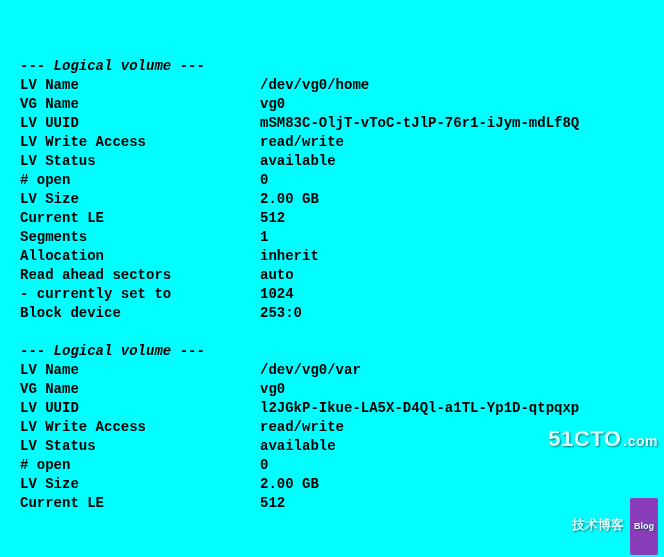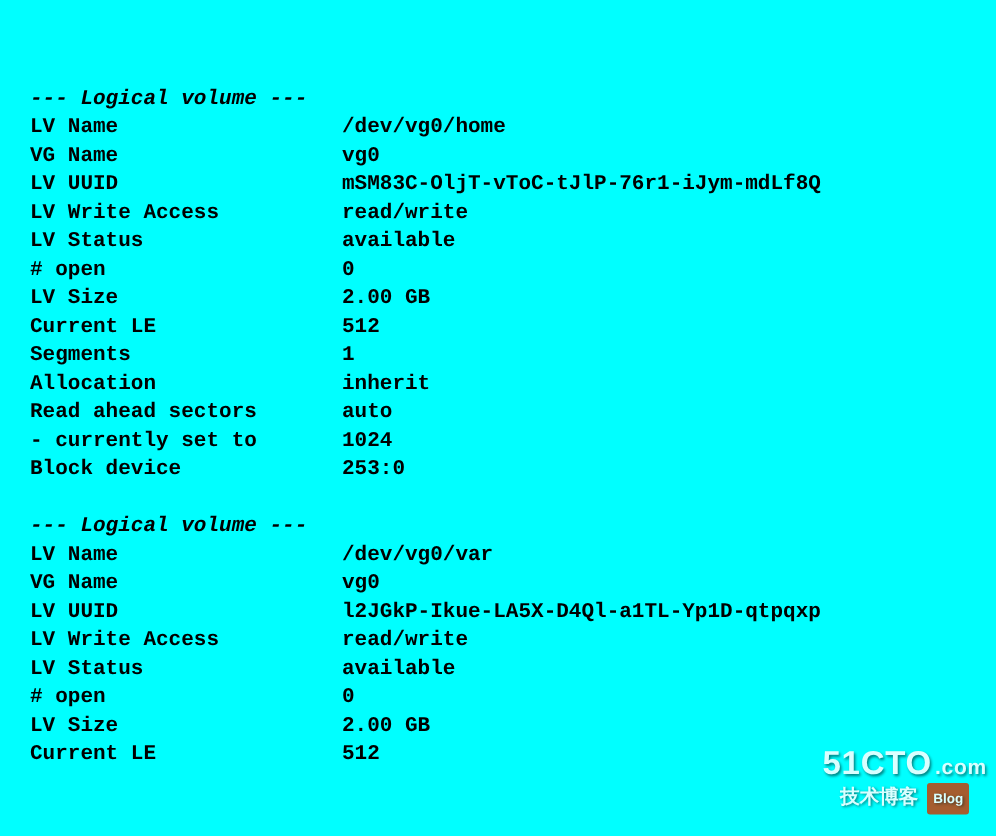--- a/index.html
+++ b/index.html
@@ -26,56 +26,58 @@
   .indent {
     width: 18px;
     flex-shrink: 0;
   }
   .label {
     width: 208px;
     flex-shrink: 0;
   }
   .value {
     flex: 1;
+    margin-left: 32px;
   }
   .volhdr {
     padding-left: 18px;
     font-style: italic;
   }
   .watermark {
     position: absolute;
     right: 6px;
-    bottom: 14px;
+    bottom: 2px;
     text-align: right;
     font-family: Arial, sans-serif;
     color: #fff;
     text-shadow: 1px 1px 2px rgba(0,0,0,0.6);
     opacity: 0.85;
     font-weight: bold;
   }
   .watermark .line1 {
     font-size: 22px;
     letter-spacing: 0.5px;
   }
   .watermark .line1 .dotcom {
     font-size: 14px;
     margin-left: 2px;
   }
   .watermark .line2 {
     font-size: 13px;
     display: flex;
-    justify-content: center;
+    justify-content: flex-end;
     align-items: baseline;
     gap: 6px;
+    margin-top: 47px;
   }
   .watermark .blog {
-    background: #c2410c;
+    background: #a21caf;
     color: #fff;
     font-size: 9px;
-    padding: 1px 4px;
+    padding: 19px 4px;
     border-radius: 2px;
   }
 </style>
 </head>
 <body>
 
 <div class="terminal">
 
   <div><div class="volhdr">--- Logical volume ---</div><div class="row"><span class="indent"></span><span class="label">LV Name</span><span class="value">/dev/vg0/home</span></div><div class="row"><span class="indent"></span><span class="label">VG Name</span><span class="value">vg0</span></div><div class="row"><span class="indent"></span><span class="label">LV UUID</span><span class="value">mSM83C-OljT-vToC-tJlP-76r1-iJym-mdLf8Q</span></div><div class="row"><span class="indent"></span><span class="label">LV Write Access</span><span class="value">read/write</span></div><div class="row"><span class="indent"></span><span class="label">LV Status</span><span class="value">available</span></div><div class="row"><span class="indent"></span><span class="label"># open</span><span class="value">0</span></div><div class="row"><span class="indent"></span><span class="label">LV Size</span><span class="value">2.00 GB</span></div><div class="row"><span class="indent"></span><span class="label">Current LE</span><span class="value">512</span></div><div class="row"><span class="indent"></span><span class="label">Segments</span><span class="value">1</span></div><div class="row"><span class="indent"></span><span class="label">Allocation</span><span class="value">inherit</span></div><div class="row"><span class="indent"></span><span class="label">Read ahead sectors</span><span class="value">auto</span></div><div class="row"><span class="indent"></span><span class="label">- currently set to</span><span class="value">1024</span></div><div class="row"><span class="indent"></span><span class="label">Block device</span><span class="value">253:0</span></div><div class="row">&nbsp;</div><div class="volhdr">--- Logical volume ---</div><div class="row"><span class="indent"></span><span class="label">LV Name</span><span class="value">/dev/vg0/var</span></div><div class="row"><span class="indent"></span><span class="label">VG Name</span><span class="value">vg0</span></div><div class="row"><span class="indent"></span><span class="label">LV UUID</span><span class="value">l2JGkP-Ikue-LA5X-D4Ql-a1TL-Yp1D-qtpqxp</span></div><div class="row"><span class="indent"></span><span class="label">LV Write Access</span><span class="value">read/write</span></div><div class="row"><span class="indent"></span><span class="label">LV Status</span><span class="value">available</span></div><div class="row"><span class="indent"></span><span class="label"># open</span><span class="value">0</span></div><div class="row"><span class="indent"></span><span class="label">LV Size</span><span class="value">2.00 GB</span></div><div class="row"><span class="indent"></span><span class="label">Current LE</span><span class="value">512</span></div></div>
 </div>

